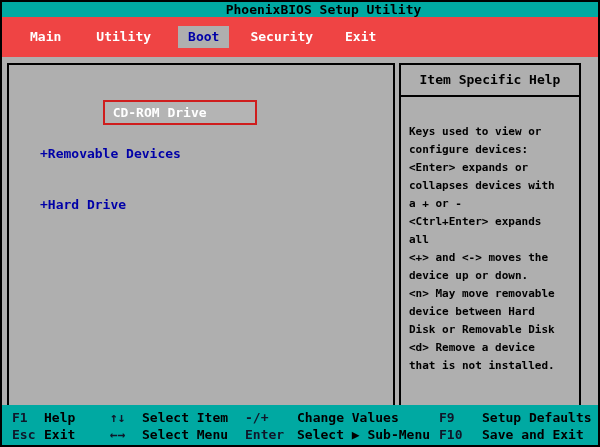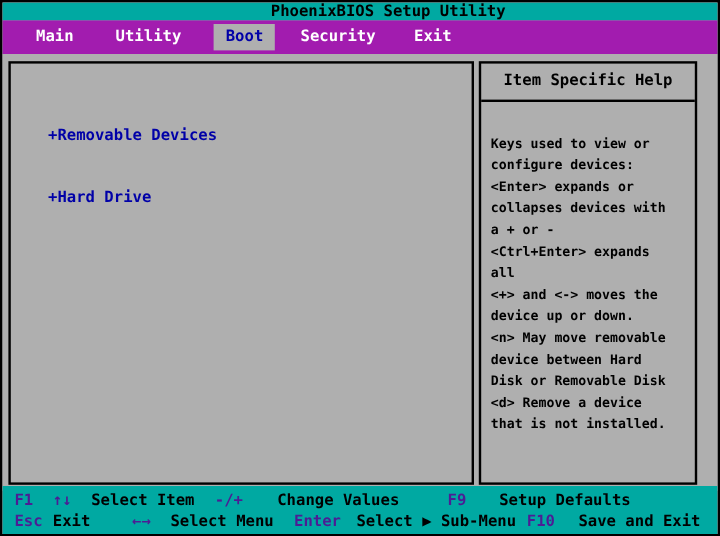--- a/index.html
+++ b/index.html
@@ -9,21 +9,21 @@
     font-family:"DejaVu Sans Mono", monospace; font-weight:bold; font-size:13px;
     -webkit-font-smoothing:none; cursor:default;
   }
   
   .titlebar {
     height:15px; background:#00A9A2; color:#000;
     text-align:center; line-height:15px; font-size:13px;padding-left:47px;
   }
   
   .menubar {
-    height:28px; background:#a21caf; color:#fff;
+    height:40px; background:#ef4444; color:#fff;
     display:flex; align-items:center;
   }
   .tab { padding:2px 10px; line-height:18px; white-space:nowrap; }
   .tab-main     { margin-left:18px; }
   .tab-advanced { margin-left:15px; }
   .tab-security { margin-left:11px; }
   .tab-boot     { margin-left:17px; }
   .tab-exit     { margin-left:12px; }
   .tab.active { background:#AFAFAF; color:#0000A8; }
   
@@ -40,21 +40,21 @@
     height:30px; line-height:30px; border-bottom:2px solid #000;
     text-align:center; color:#000;
   }
   .help-body {
     padding:26px 4px 0 8px; color:#000; line-height:18px;
     white-space:pre-line; font-size:11px;
   }
   
   .legend { position:absolute; left:0; right:0; bottom:0; height:40px; background:#00A9A2; padding-top:4px; box-sizing:border-box; }
   .lrow { display:flex; line-height:17px; white-space:nowrap; }
-  .k { color:#4c1d95; } .t { color:#000000; }
+  .k { color:#0f172a; } .t { color:#000000; }
   .k1 { margin-left:10px; width:32px; } .t1 { width:66px; }
   .k2 { width:32px; }  .t2 { width:103px; }
   .k3 { width:52px; }  .t3 { width:142px; }
   .k4 { width:43px; }  .t4 { flex:1; }
 </style>
 </head>
 <body>
 
 <div class="screen">
 
@@ -67,20 +67,21 @@
     <span class="tab tab-advanced">Utility</span>
     <span class="tab tab-boot active">Boot</span>
     <span class="tab tab-security">Security</span>
     <span class="tab tab-exit">Exit</span>
   </div>
 
   <div class="main">
 
     <div class="pane pane-left">
       <div class="boot-list">
+        <span class="sel-wrap"><span class="sel-item">CD-ROM Drive</span></span>
         <span class="boot-item">+Removable Devices</span>
         <span class="boot-item">+Hard Drive</span>
       </div>
     </div>
 
     <div class="pane pane-right">
       <div class="help-title">Item Specific Help</div>
       <div class="help-body">Keys used to view or
 configure devices:
 &lt;Enter&gt; expands or
@@ -95,20 +96,21 @@
 Disk or Removable Disk
 &lt;d&gt; Remove a device
 that is not installed.</div>
     </div>
 
   </div>
 
   <div class="legend">
     <div class="lrow">
       <span class="k k1">F1</span>
+      <span class="t t1">Help</span>
       <span class="k k2">↑↓</span>
       <span class="t t2">Select Item</span>
       <span class="k k3">-/+</span>
       <span class="t t3">Change Values</span>
       <span class="k k4">F9</span>
       <span class="t t4">Setup Defaults</span>
     </div>
     <div class="lrow">
       <span class="k k1">Esc</span>
       <span class="t t1">Exit</span>

